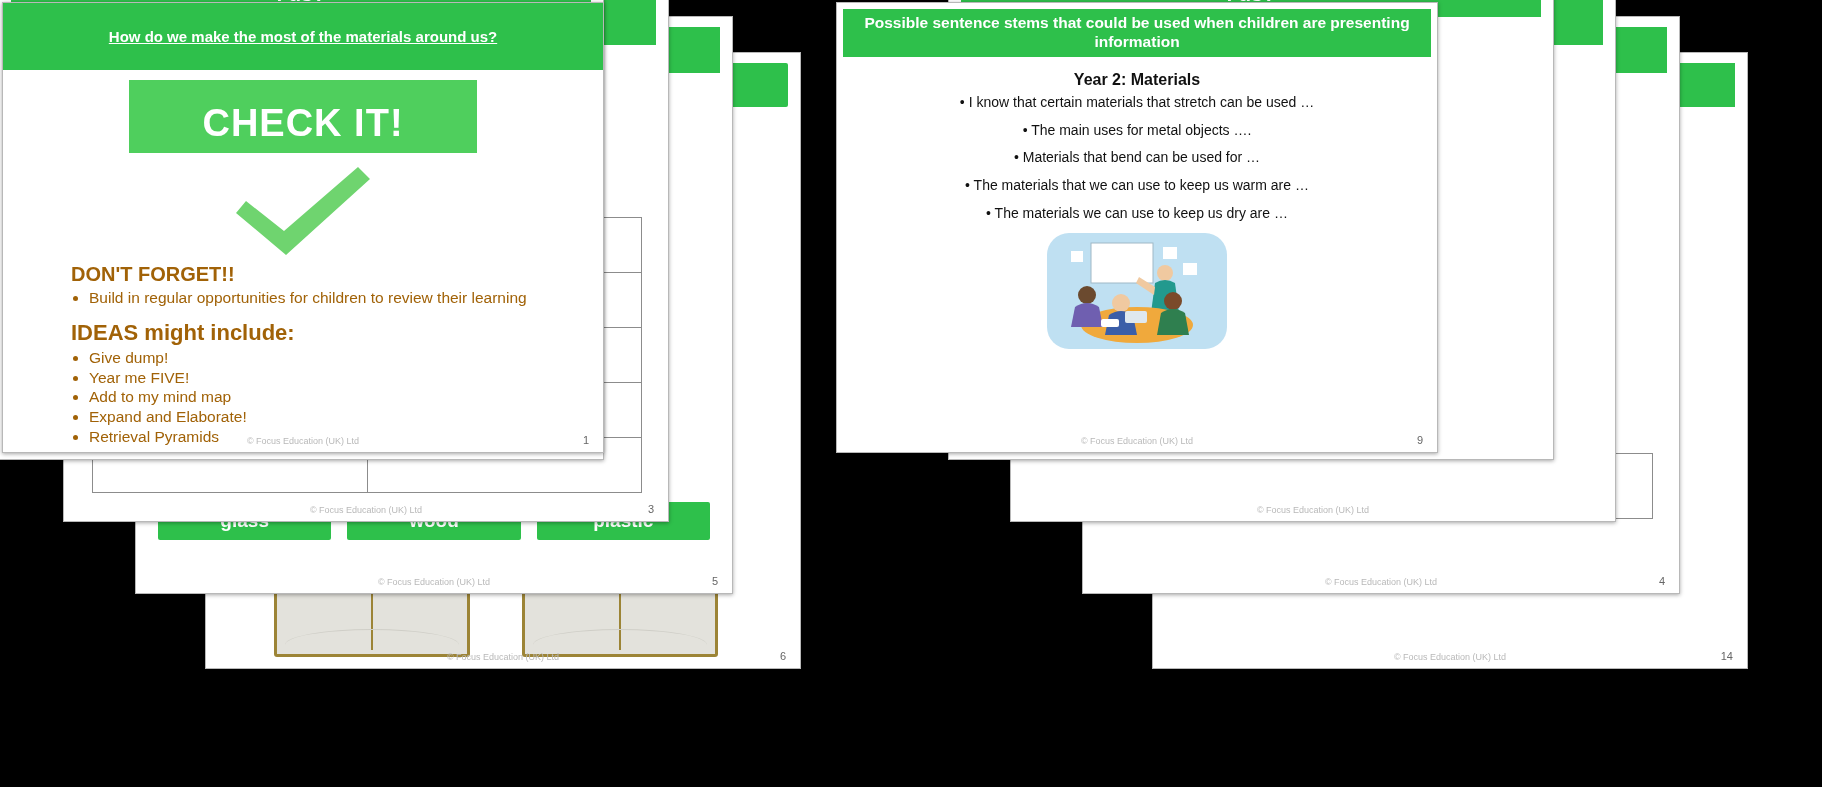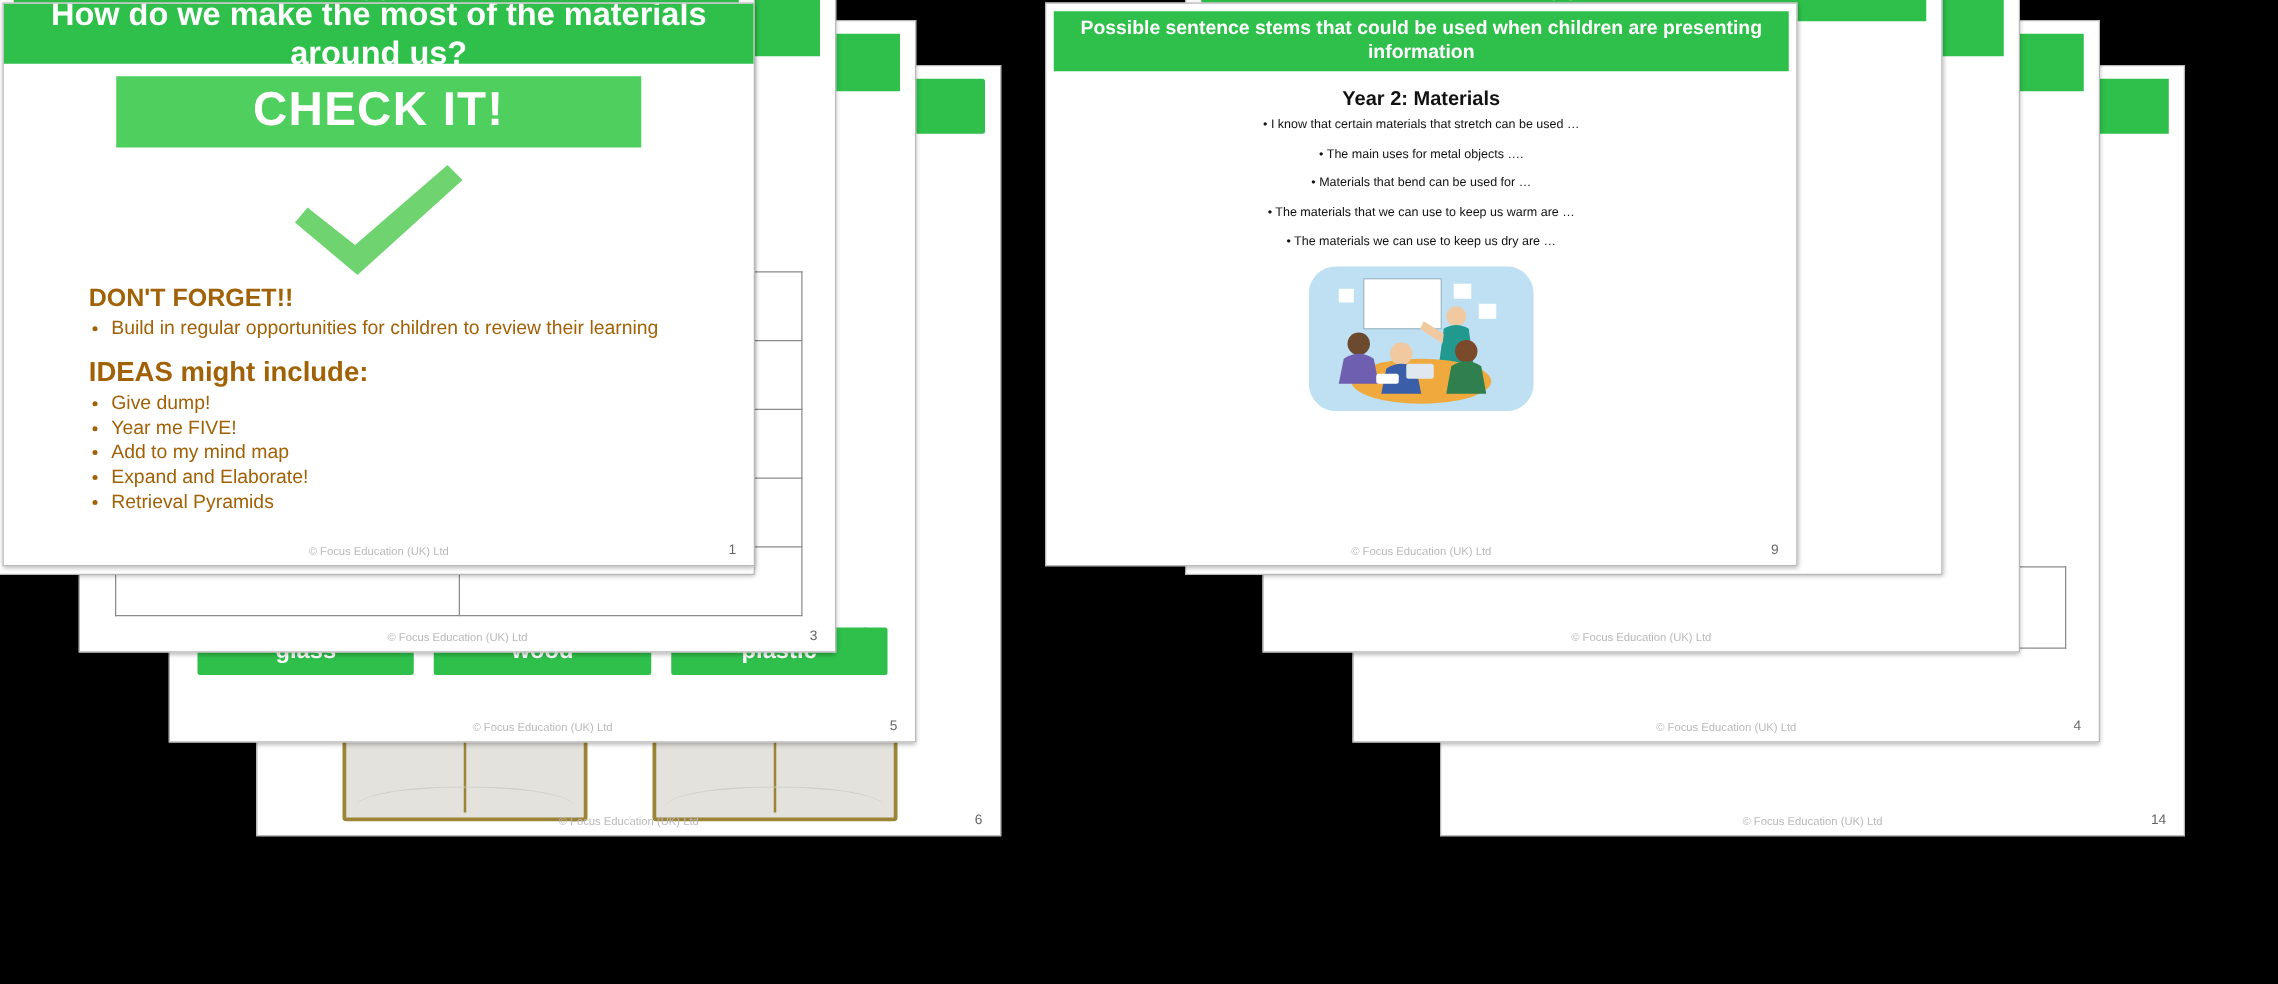--- a/index.html
+++ b/index.html
@@ -167,34 +167,35 @@
     height: 46px;
     font-size: 21px;
   }
 
   
   #slide1 {
     left: 2px; top: 2px; width: 602px; height: 451px;
   }
   #slide1 .slide-title {
     margin: 0;
-    height: 48px;
-    font-size: 26px;
+    height: 67px;
+    font-size: 15px;
     width: 100%;
+    text-decoration: underline;
   }
   .checkit-banner {
     margin: 10px auto 0 auto;
-    width: 420px;
+    width: 348px;
     background: #4fcf5d;
     color: #ffffff;
     font-weight: bold;
     font-size: 38px;
     letter-spacing: 1px;
     text-align: center;
-    padding: 6px 0 8px 0;
+    padding: 22px 0 8px 0;
   }
   .tick {
     display: block;
     margin: 8px auto 0 auto;
     width: 150px;
     height: 96px;
   }
   .body-text {
     margin: 6px 68px 0 68px;
     color: #a16207;
@@ -276,21 +277,21 @@
     font-weight: bold;
     font-size: 16px;
     margin: 14px 0 6px 0;
     color: #111;
   }
   .s9-list {
     list-style: none;
     margin: 0;
     padding: 0;
     text-align: center;
-    font-size: 10px;
+    font-size: 14px;
     color: #111;
     line-height: 1.05;
   }
   .s9-list li { margin: 0 0 13px 0; }
   .s9-list li:before { content: "• "; }
 
   
   .classroom {
     display: block;
     margin: 4px auto 0 auto;

